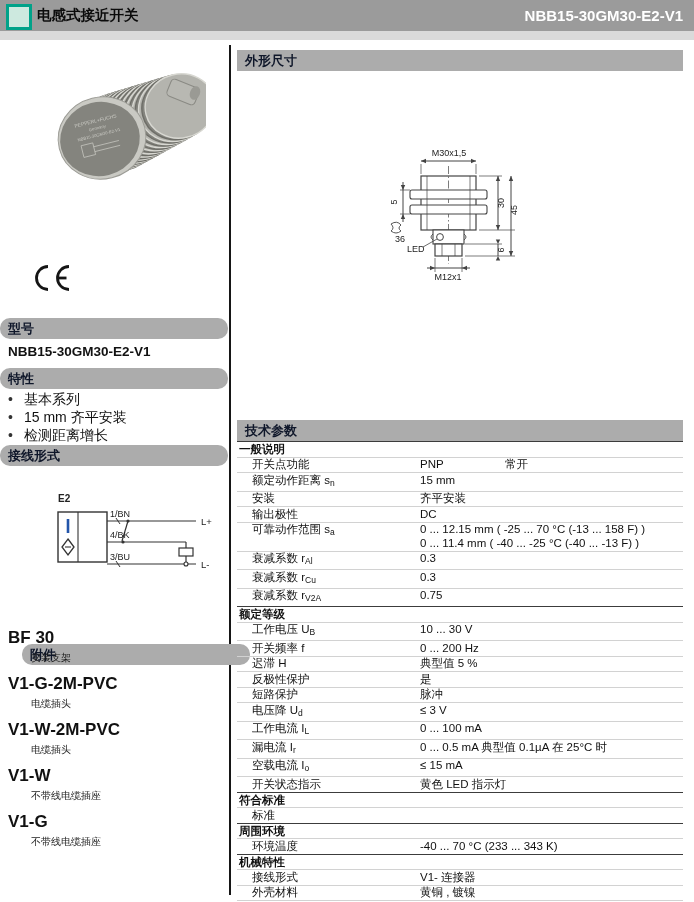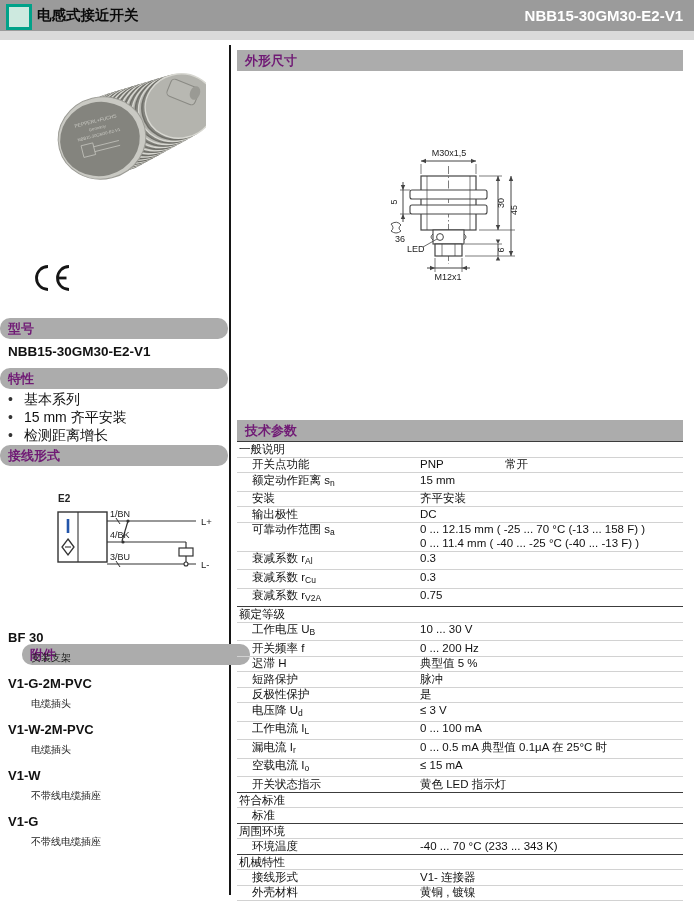--- a/index.html
+++ b/index.html
@@ -9,40 +9,40 @@
   
   .top-header{left:0;top:0;width:694px;height:31px;background:#9B9B9B;}
   .header-icon{left:6px;top:4px;width:20px;height:20px;background:#CDE9DF;border:3px solid #00A289;}
   .doc-title{left:37px;top:0;height:31px;line-height:31px;font-size:14.5px;font-weight:bold;color:#0b0b0b;}
   .product-title{right:11px;top:0;height:31px;line-height:31px;font-size:15px;font-weight:bold;color:#ffffff;}
   .header-strip{left:0;top:31px;width:694px;height:9px;background:#DADADA;}
 
   .divider-v{left:229px;top:45px;width:2px;height:850px;background:#161616;}
 
   
-  .bar{height:21px;background:#ACACAC;font-size:13px;font-weight:bold;color:#701a75;line-height:21px;padding-left:8px;box-sizing:border-box;}
+  .bar{height:21px;background:#ACACAC;font-size:13px;font-weight:bold;color:#0f172a;line-height:21px;padding-left:8px;box-sizing:border-box;}
   .bar-left{left:0;width:228px;border-radius:10px;}
   .bar-right{left:237px;width:446px;}
 
   
   .photo-svg{left:40px;top:66px;}
   .ce-svg{left:27px;top:263px;}
   .model-value{left:8px;top:344px;font-size:13.5px;font-weight:bold;}
   .features-list{left:8px;top:390px;list-style:none;margin:0;padding:0;font-size:14px;}
   .features-list li{line-height:18px;}
   .features-list li .dot{display:inline-block;width:16px;color:#333;}
   .wiring-svg{left:38px;top:476px;}
   .acc-list{left:8px;top:630px;width:215px;}
-  .acc-name{font-size:13px;font-weight:bold;line-height:15px;margin-bottom:6px;}
+  .acc-name{font-size:17px;font-weight:bold;line-height:15px;margin-bottom:6px;}
   .acc-desc{font-size:10px;line-height:14px;margin-bottom:11px;color:#1c1c1c;margin-left:23px;}
 
   
   .dims-svg{left:383px;top:146px;}
   .spec-table{left:237px;top:441px;width:446px;}
-  .spec-sec{font-weight:normal;font-size:11.5px;border-top:1px solid #3c3c3c;padding:1px 0 1px 2px;line-height:12.5px;}
+  .spec-sec{font-weight:bold;font-size:11.5px;border-top:1px solid #3c3c3c;padding:1px 0 1px 2px;line-height:12.5px;}
   .spec-row{display:flex;border-top:1px solid #D2D2D2;font-size:11.5px;line-height:13.5px;padding:0.5px 0;}
   .spec-label{width:183px;padding-left:15px;box-sizing:border-box;flex:none;}
   .spec-val{flex:1;}
   .spec-val .v1{display:inline-block;width:85px;}
   .sub{font-size:8.5px;vertical-align:-2px;}
 
   svg text{font-family:"Liberation Sans","DejaVu Sans",sans-serif;}
 </style>
 </head>
 <body>
@@ -298,32 +298,32 @@
         <div>0 ... 200 Hz</div>
       </div>
     </div>
     <div class="spec-row">
       <div class="spec-label">迟滞 H</div>
       <div class="spec-val">
         <div>典型值 5 %</div>
       </div>
     </div>
     <div class="spec-row">
+      <div class="spec-label">反极性保护</div>
+      <div class="spec-val">
+        <div>是</div>
+      </div>
+    </div>
+    <div class="spec-row">
       <div class="spec-label">短路保护</div>
       <div class="spec-val">
         <div>脉冲</div>
       </div>
     </div>
     <div class="spec-row">
-      <div class="spec-label">反极性保护</div>
-      <div class="spec-val">
-        <div>是</div>
-      </div>
-    </div>
-    <div class="spec-row">
       <div class="spec-label">电压降  U<span class="sub">d</span></div>
       <div class="spec-val">
         <div>≤ 3 V</div>
       </div>
     </div>
     <div class="spec-row">
       <div class="spec-label">工作电流  I<span class="sub">L</span></div>
       <div class="spec-val">
         <div>0 ... 100 mA</div>
       </div>

